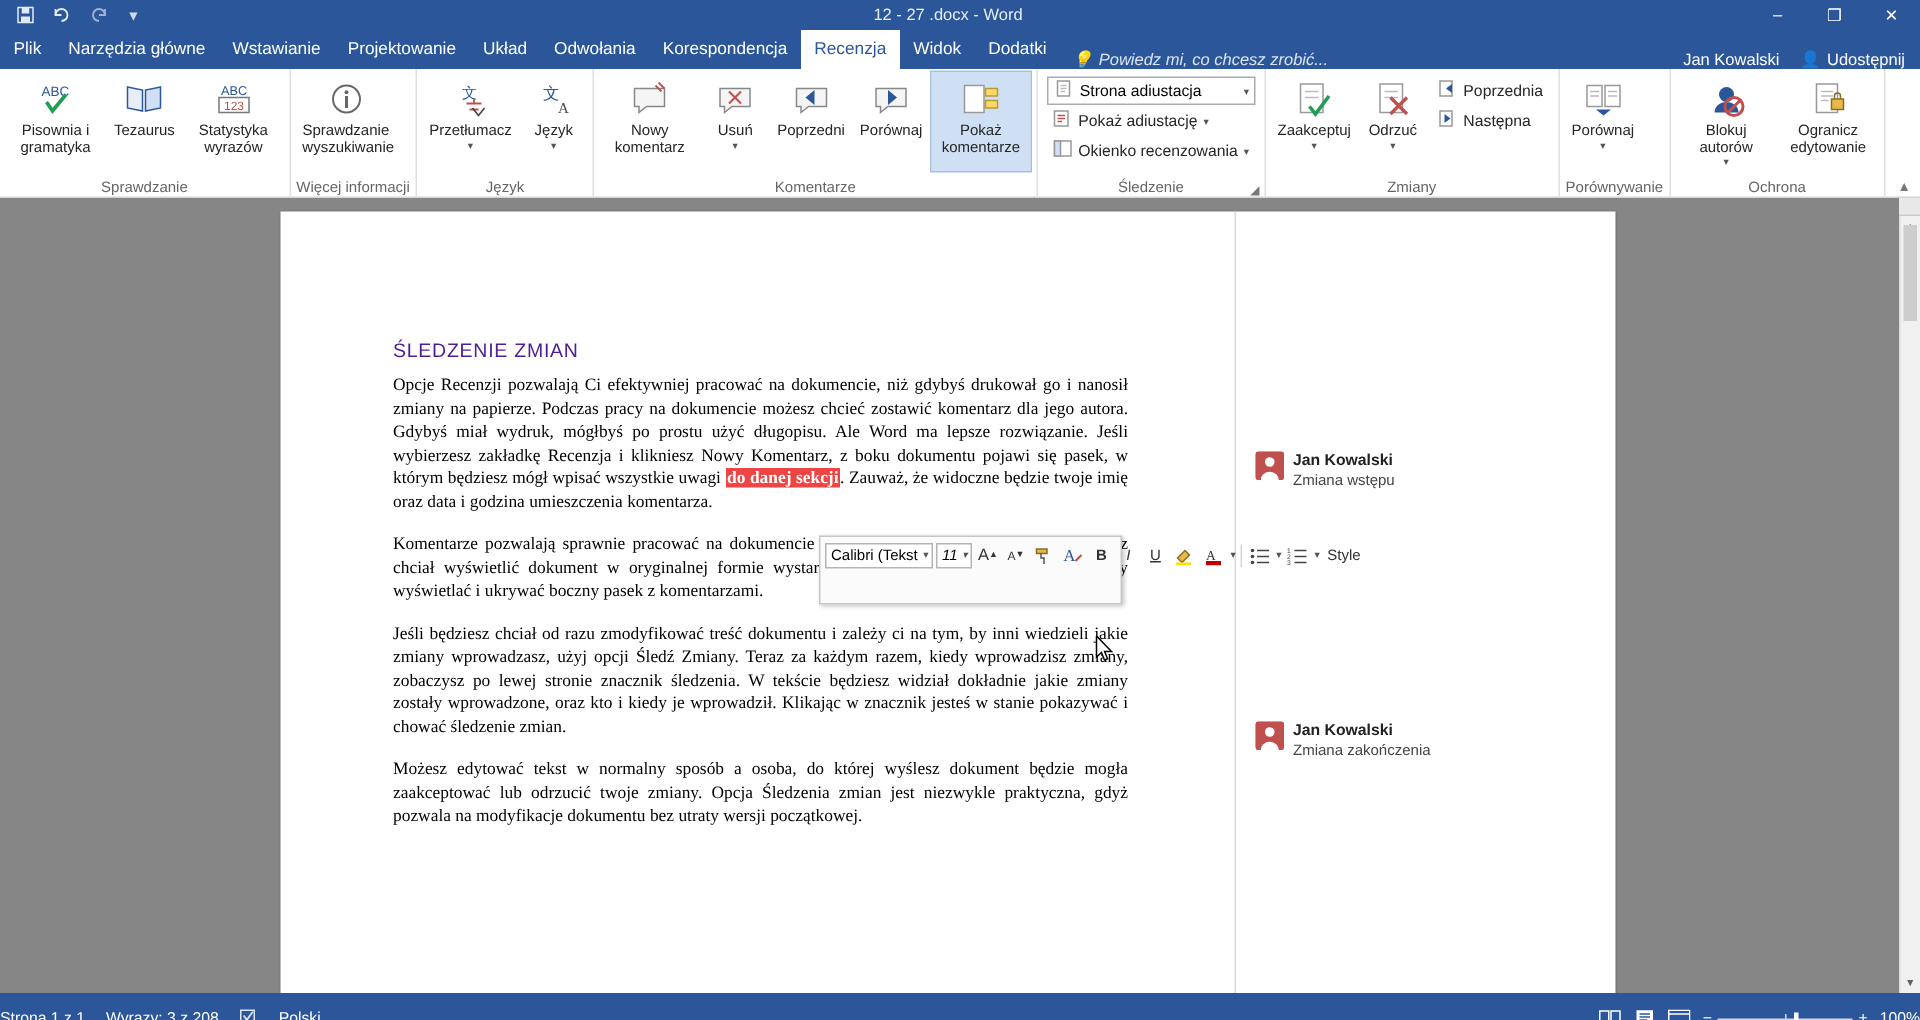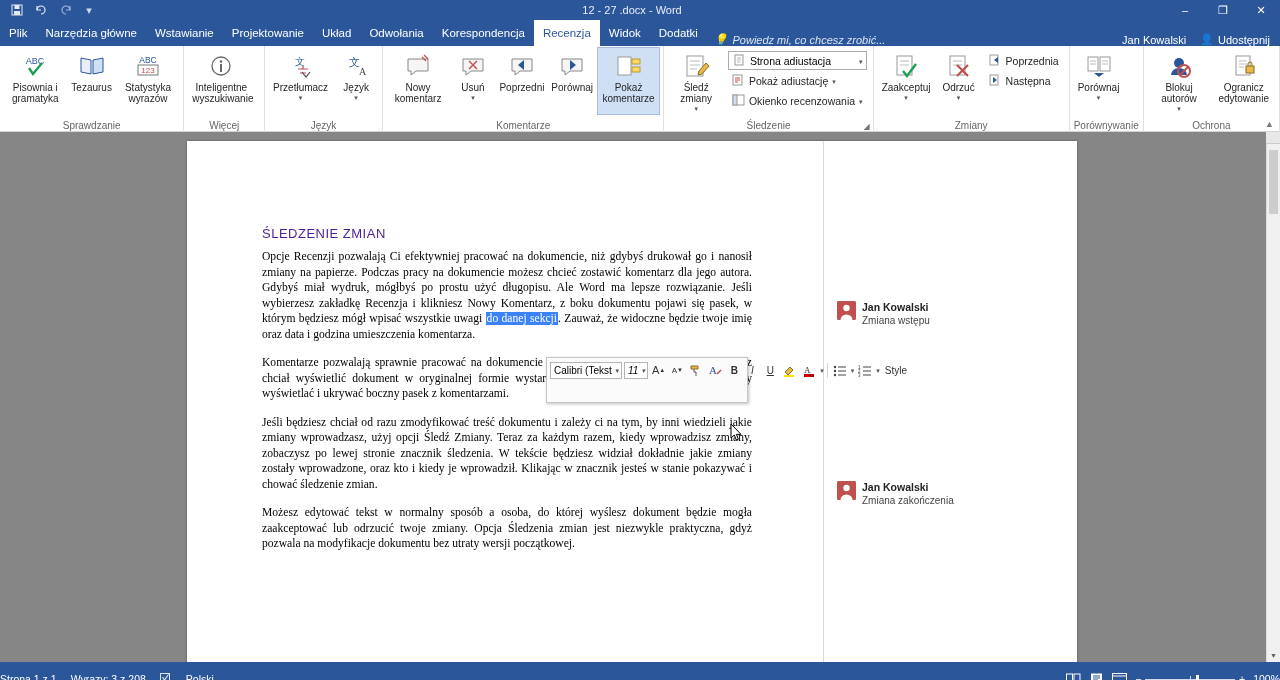--- a/index.html
+++ b/index.html
@@ -95,21 +95,21 @@
   .page-split { position:absolute; left:636px; top:0; bottom:0; width:1px; background:#d9d9d9; }
   .doc-body { position:absolute; left:75px; top:85px; width:490px; }
   h1.doc-h {
     font-family:"Liberation Sans", sans-serif; color:#4c1d95; font-size:13px;
     font-weight:400; letter-spacing:.5px; margin:0 0 8px 0;
   }
   p.doc-p {
     font-family:"Liberation Serif", serif; font-size:11.6px; color:#000;
     text-align:justify; line-height:15.5px; margin:0 0 13px 0;
   }
-  .selected-text { background:#3b82f6; color:#fff; padding:0 1px; }
+  .selected-text { background:#ef4444; color:#fff; padding:0 1px;font-weight:bold; }
   .cursor-ptr { position:absolute; left:543px; top:283px; width:12px; height:18px; pointer-events:none;}
 
   
   .comment { position:absolute; display:flex; gap:6px; width:190px; }
   .avatar {
     width:19px; height:19px; background:#c0504d; border-radius:2px;
     display:flex; align-items:flex-end; justify-content:center; overflow:hidden; flex:0 0 auto;
   }
   .cname { font-size:10.5px; font-weight:bold; color:#222; line-height:13px;}
   .ctext { font-size:10px; color:#444; line-height:13px;}
@@ -244,21 +244,21 @@
   <div class="rgroup">
     <div class="rgroup-body">
       <div class="bigbtn">
         <span class="ico">
           <svg width="30" height="30" viewBox="0 0 30 30">
               <circle cx="15" cy="15" r="9" fill="none" stroke="#666" stroke-width="1.3"></circle>
               <circle cx="15" cy="10.5" r="1.3" fill="#666"></circle>
               <rect x="14" y="13" width="2" height="8" fill="#666"></rect>
             </svg>
         </span>
-        <span class="lbl">Inteligentne wyszukiwanie</span>
+        <span class="lbl">Sprawdzanie wyszukiwanie</span>
       </div>
     </div>
     <div class="rgroup-label">Więcej informacji</div>
   </div>
 
   <div class="rgroup">
     <div class="rgroup-body">
       <div class="bigbtn">
         <span class="ico">
           <svg width="30" height="30" viewBox="0 0 30 30">
@@ -332,31 +332,20 @@
             </svg>
         </span>
         <span class="lbl">Pokaż komentarze</span>
       </div>
     </div>
     <div class="rgroup-label">Komentarze</div>
   </div>
 
   <div class="rgroup" style="position:relative;">
     <div class="rgroup-body">
-      <div class="bigbtn">
-        <span class="ico">
-          <svg width="30" height="30" viewBox="0 0 30 30">
-              <rect x="6" y="5" width="16" height="20" fill="#fff" stroke="#999"></rect>
-              <path d="M9 10 h10 M9 14 h10 M9 18 h7" stroke="#bbb"></path>
-              <path d="M18 20 l7 -8 l3 3 l-7 8 l-4 1 z" fill="#e8b84b" stroke="#8a6d24"></path>
-            </svg>
-        </span>
-        <span class="lbl">Śledź zmiany</span>
-        <span class="caret">▾</span>
-      </div>
       <div class="smallcol">
         <div class="dropdown">
           <span style="display:flex;align-items:center;gap:4px;">
             <span>
               <svg width="12" height="12" viewBox="0 0 12 12">
                   <rect x="1" y="1" width="8" height="10" fill="#fff" stroke="#999"></rect>
                   <path d="M3 4 h4 M3 6 h4 M3 8 h3" stroke="#bbb"></path>
                 </svg>
             </span>
             <span>Strona adiustacja</span>

